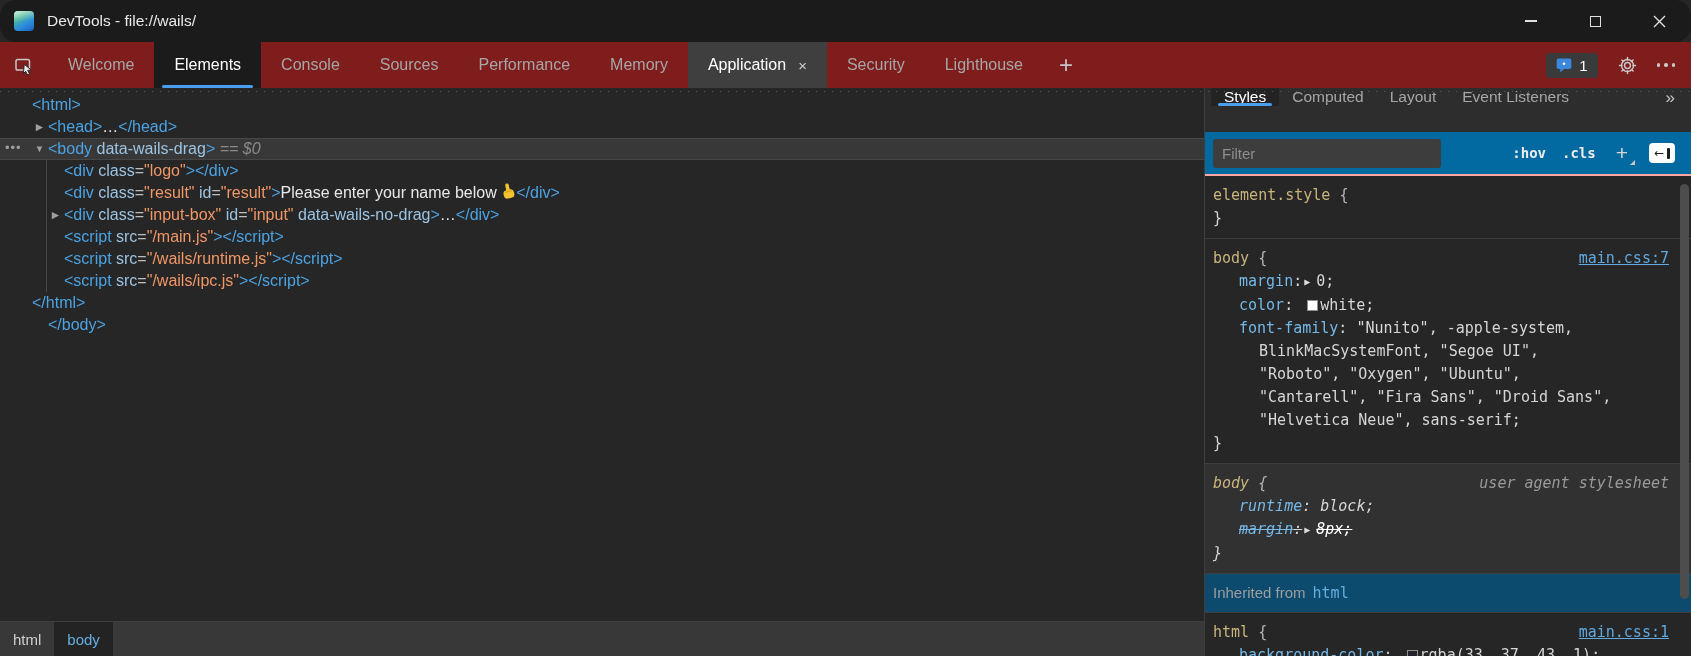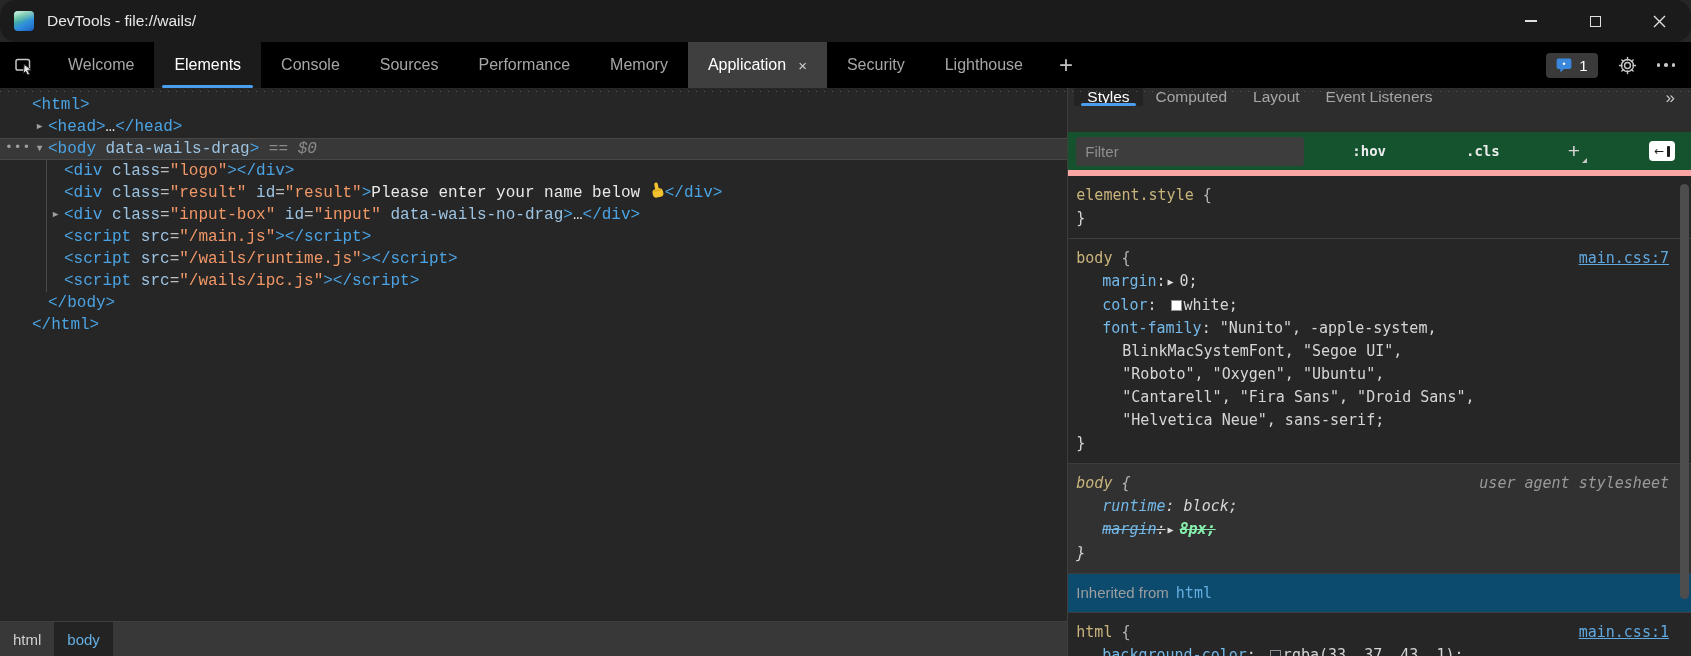--- a/index.html
+++ b/index.html
@@ -15,42 +15,42 @@
     background:linear-gradient(150deg,#8fe4c4 0%,#49b890 28%,#2f8fdc 62%,#1a5fc0 100%); }
   .appicon::after { content:""; position:absolute; inset:0;
     background:linear-gradient(168deg, rgba(255,255,255,.6) 0%, rgba(255,255,255,.15) 38%, transparent 52%); }
   .wtitle { font-size:15.5px; color:#e8e8e8; }
   .wincontrols { margin-left:auto; display:flex; height:42px; }
   .wc { width:64px; height:42px; display:flex; align-items:center; justify-content:center; }
   .wc-min i { display:block; width:12px; height:2px; background:#e0e0e0; }
   .wc-max i { display:block; width:11px; height:11px; border:1.3px solid #e0e0e0; }
   .wc-close svg { display:block; }
   
-  .tabbar { height:46px; background:#000000; display:flex; align-items:stretch;text-align:center; }
+  .tabbar { height:46px; background:#7f1d1d; display:flex; align-items:stretch;text-align:center; }
   .inspect-btn { width:48px; display:flex; align-items:center; justify-content:center; }
   #main-tabs { display:flex; align-items:stretch; }
   .tab { display:flex; align-items:center; padding:0 20px; font-size:16px; color:#a6a6a6; position:relative; white-space:nowrap; }
   .tab.selected { background:#1b1b1b; color:#fff; }
   .tab.selected::after { content:""; position:absolute; left:8px; right:8px; bottom:0; height:3px; border-radius:2px; background:var(--c-accent); }
   .tab.open { background:#3f3f3f; color:#fff; }
   .tclose { margin-left:12px; font-size:15px; color:#d0d0d0; line-height:1; }
   .plus-tab { width:46px; display:flex; align-items:center; justify-content:center; font-size:24px; font-weight:300; color:#c4c4c4; }
   .right-icons { margin-left:auto; display:flex; align-items:center; gap:20px; padding-right:16px; }
   .issues { display:flex; align-items:center; gap:7px; background:#3a3a3a; border-radius:4px; padding:4px 10px; color:#fff; font-size:15px; }
   .gearwrap, .morewrap { display:flex; align-items:center; }
   .more { display:flex; gap:4px; }
   .more i { width:3.5px; height:3.5px; border-radius:50%; background:#c8c8c8; }
   
   .content { position:relative; height:568px; display:flex; background:#262626; }
   .content::before { content:""; position:absolute; top:3px; left:0; right:0; height:1px; z-index:5;
     background:repeating-linear-gradient(90deg,#585858 0 1px, transparent 1px 8px); }
   
   .elements-panel { width:1205px; border-right:1px solid #3e3e3e; display:flex; flex-direction:column; background:#262626; }
   .tree { flex:1; position:relative; padding-top:6px;
-    font-family:Liberation Mono, monospace; font-size:16px; line-height:22px; }
+    font-family:Liberation Sans, sans-serif; font-size:16px; line-height:22px; }
   .trow { position:relative; white-space:pre; height:22px; color:var(--c-text); }
   .trow.sel { background:#383838; box-shadow:inset 0 1px 0 #474747, inset 0 -1px 0 #474747; }
   .tarrow { position:absolute; top:0; width:13px; text-align:center; color:#9e9e9e; font-size:9.5px; }
   .dots3 { position:absolute; left:5px; top:-1px; color:#9e9e9e; font-size:13px; letter-spacing:1px; }
   .guide { position:absolute; width:1px; background:#4a4a4a; }
   .t-tag { color:var(--c-tag); }
   .t-attr { color:var(--c-attr); }
   .t-eq { color:#bdbdbd; }
   .t-str { color:var(--c-string); }
   .t-text { color:var(--c-text); }
@@ -60,27 +60,27 @@
   .crumbs { height:35px; border-top:1px solid #3e3e3e; background:#383838; display:flex; align-items:stretch; font-size:15px; }
   .crumb { display:flex; align-items:center; padding:0 13px; color:#cfcfcf; }
   .crumb.sel { background:#232323; color:#64aee0; }
   
   .styles-panel { flex:1; display:flex; flex-direction:column; background:#262626; position:relative; }
   .side-tabs { height:44px; display:flex; align-items:flex-start; background:#2d2d2d; padding-left:6px; font-size:15.5px; }
   .stab { display:flex; align-items:center; padding:0 13px; color:#a6a6a6; position:relative; white-space:nowrap; }
   .stab.selected { background:#232323; color:#fff; }
   .stab.selected::after { content:""; position:absolute; left:7px; right:7px; bottom:0; height:3px; border-radius:2px; background:var(--c-accent); }
   .overflow-btn { margin-left:auto; display:flex; align-items:center; padding-right:16px; color:#c8c8c8; font-size:17px; }
-  .filter-row { height:44px; background:#14532d; display:flex; align-items:center; padding:0 10px 0 8px; border-bottom:6px solid #fca5a5;gap:48px; }
+  .filter-row { height:44px; background:#0369a1; display:flex; align-items:center; padding:0 10px 0 8px; border-bottom:2px solid #fca5a5; }
   .filter-input { width:228px; height:29px; background:#3d3d3d; border:none; border-radius:3px; color:#ddd;
     padding:0 9px; font-size:15px; font-family:"Liberation Sans",sans-serif; outline:none; }
   .filter-input::placeholder { color:#8e8e8e; }
   .fbtn { font-family:"DejaVu Sans Mono","Liberation Mono",monospace; font-weight:bold; font-size:14px; color:#ececec; }
   .fbtn.hov { margin-left:auto; }
-  .fbtn.cls { margin-left:32px; }
+  .fbtn.cls { margin-left:16px; }
   .plusbtn { margin-left:20px; position:relative; color:#d6d6d6; font-size:21px; font-weight:300; line-height:1; padding:0 3px 2px 0; }
   .plusbtn::after { content:""; position:absolute; right:-4px; bottom:0; border-style:solid;
     border-width:0 0 5px 5px; border-color:transparent transparent #c8c8c8 transparent; }
   .dockbtn { margin-left:18px; margin-right:6px; width:26px; height:20px; background:#fff; border-radius:4px;
     display:flex; align-items:center; justify-content:center; gap:3px; }
   .dockbtn .arr { color:#1d1d1d; font-size:12px; line-height:1; font-family:"DejaVu Sans",sans-serif; }
   .dockbtn .bar { width:2.5px; height:11px; background:#1d1d1d; border-radius:1px; }
   .sections { flex:1; overflow:hidden; font-family:"DejaVu Sans Mono","Liberation Mono",monospace;
     font-size:15px; line-height:23px; color:var(--c-value); }
   .section { padding:8px 22px 8px 8px; border-bottom:1px solid #3d3d3d; }
@@ -92,21 +92,21 @@
   .css-link { float:right; color:var(--c-link); text-decoration:underline; cursor:pointer; }
   .ua-note { float:right; color:#9a9a9a; font-style:italic; }
   .pline { padding-left:26px; white-space:pre; }
   .pline.wrap { padding-left:46px; }
   .pname { color:var(--c-property); }
   .colon { color:#d6d6d6; }
   .sharrow { display:inline-block; color:#dcdcdc; font-size:10px; margin:0 6px 0 2px; transform:translateY(-1px); font-style:normal; }
   .swatch { display:inline-block; width:11px; height:11px; border:1px solid #909090; margin:0 2px 0 5px; vertical-align:-1px; }
   .pval { color:var(--c-value); }
   .struck .pname, .struck .colon { text-decoration:line-through; }
-  .struck .pval { color:#86efac; text-decoration:line-through;font-weight:bold; }
+  .struck .pval { color:#ffffff; text-decoration:line-through; }
   .inh-band { padding:7px 8px; background:#0c4a6e; border-bottom:1px solid #3d3d3d;
     font-family:"Liberation Sans",sans-serif; font-size:15px; color:#9e9e9e; }
   .inh-target { font-family:"DejaVu Sans Mono","Liberation Mono",monospace; color:#64aee0; margin-left:7px; font-size:15px; }
   .sb-thumb { position:absolute; right:2px; top:96px; width:9px; height:415px; background:#4d4d4d; border-radius:5px; z-index:6; }
 </style>
 </head>
 <body>
 
 <div class="window">
 
@@ -207,22 +207,22 @@
                 <g transform="rotate(-12 7 8)">
                   <rect x="5.4" y="0.5" width="3.6" height="9" rx="1.8" fill="#f2c230"></rect>
                   <rect x="2" y="6.8" width="10.6" height="8.6" rx="3.4" fill="#f2c230"></rect>
                   <rect x="3.4" y="8" width="8" height="1.1" rx="0.5" fill="#d9a415"></rect>
                 </g>
               </svg></span><span class="t-tag">&lt;/div&gt;</span></div>
           <div class="trow" style="padding-left: 64px;"><span class="tarrow" style="left: 49px;">▶</span><span class="t-tag">&lt;div</span><span class="t-attr"> class</span><span class="t-eq">=</span><span class="t-str">"input-box"</span><span class="t-attr"> id</span><span class="t-eq">=</span><span class="t-str">"input"</span><span class="t-attr"> data-wails-no-drag</span><span class="t-tag">&gt;</span><span class="t-text">…</span><span class="t-tag">&lt;/div&gt;</span></div>
           <div class="trow" style="padding-left: 64px;"><span class="t-tag">&lt;script</span><span class="t-attr"> src</span><span class="t-eq">=</span><span class="t-str">"/main.js"</span><span class="t-tag">&gt;&lt;/script&gt;</span></div>
           <div class="trow" style="padding-left: 64px;"><span class="t-tag">&lt;script</span><span class="t-attr"> src</span><span class="t-eq">=</span><span class="t-str">"/wails/runtime.js"</span><span class="t-tag">&gt;&lt;/script&gt;</span></div>
           <div class="trow" style="padding-left: 64px;"><span class="t-tag">&lt;script</span><span class="t-attr"> src</span><span class="t-eq">=</span><span class="t-str">"/wails/ipc.js"</span><span class="t-tag">&gt;&lt;/script&gt;</span></div>
+          <div class="trow" style="padding-left: 32px;"><span class="t-tag">&lt;/html&gt;</span></div>
           <div class="trow" style="padding-left: 48px;"><span class="t-tag">&lt;/body&gt;</span></div>
-          <div class="trow" style="padding-left: 32px;"><span class="t-tag">&lt;/html&gt;</span></div>
           <div class="guide" style="left: 46px; top: 72px; height: 132px;"></div>
         </div>
       <div class="crumbs" id="crumbs">
           <div class="crumb">html</div>
           <div class="crumb sel">body</div>
         </div>
     </div>
 
     <div class="styles-panel">
       <div class="side-tabs">

